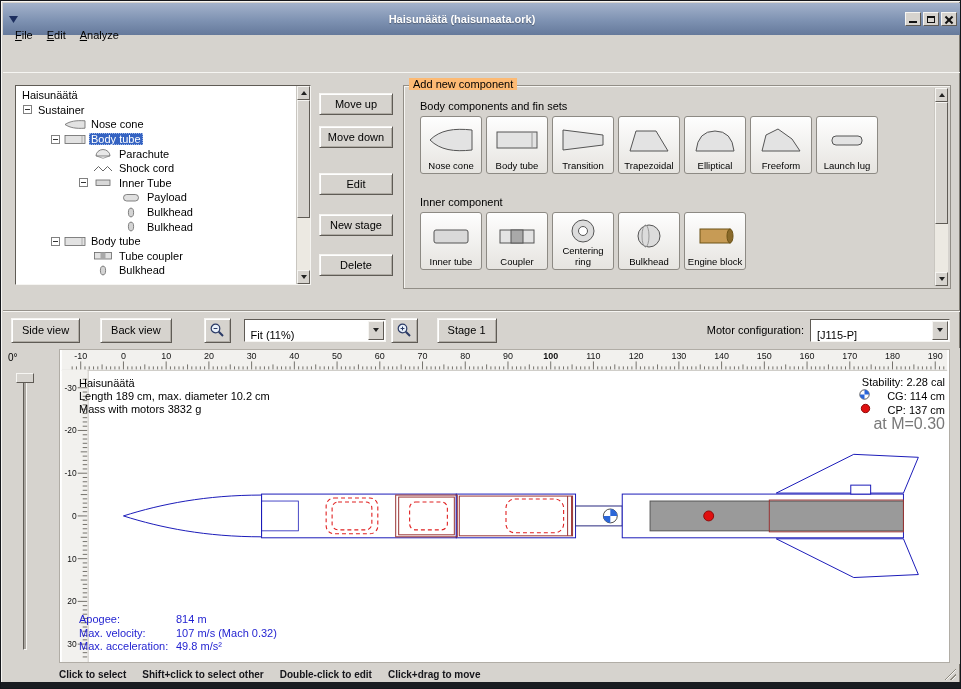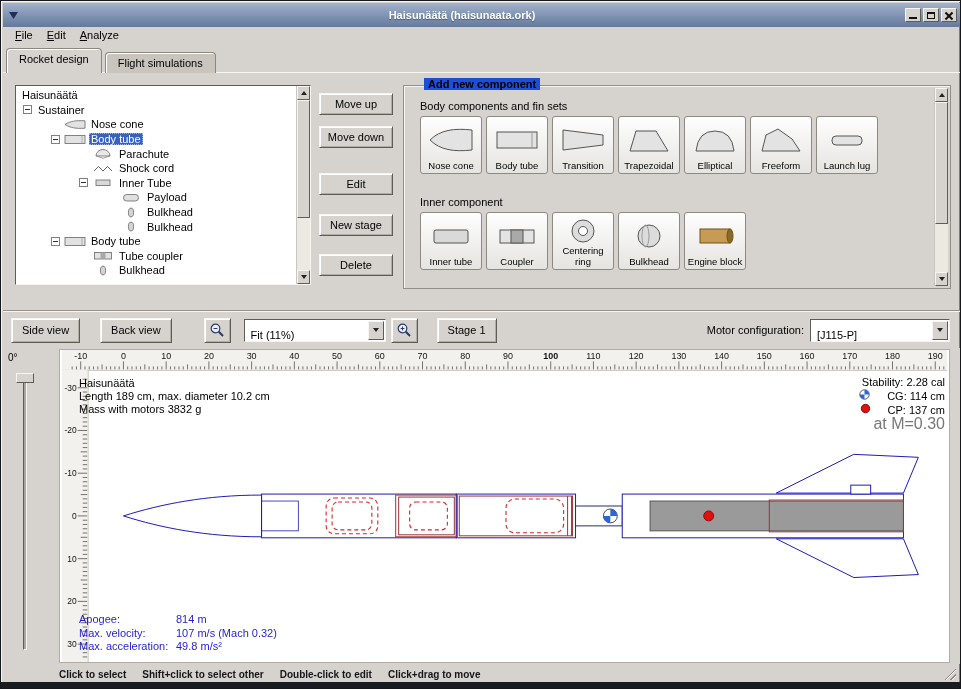--- a/index.html
+++ b/index.html
@@ -1,19 +1,19 @@
 <!DOCTYPE html>
 <html><head>
 <meta charset="utf-8">
 <style>
 *{box-sizing:border-box;margin:0;padding:0}
 body{font-family:"Liberation Sans","DejaVu Sans",sans-serif;font-size:11px;color:#000;background:#8d939c;user-select:none}
 #win{position:relative;width:961px;height:689px;background:#d6d3ce;border:1px solid #14171c;box-shadow:inset 1px 1px 0 #f6f5f2,inset -1px -1px 0 #807c74;overflow:hidden}
 
-.titlebar{position:absolute;left:2px;top:2px;width:957px;height:24px;background:linear-gradient(180deg,#a3b2cb 0%,#7e92b2 55%,#65799b 100%);display:flex;align-items:center;padding:0 3px;color:#fff}
+.titlebar{position:absolute;left:2px;top:2px;width:957px;height:32px;background:linear-gradient(180deg,#a3b2cb 0%,#7e92b2 55%,#65799b 100%);display:flex;align-items:center;padding:0 3px;color:#fff}
 .title-text{flex:1;text-align:center;font-weight:bold;font-size:11px;text-shadow:0 1px 1px rgba(0,0,0,.35)}
 .sysicon{width:15px;height:14px;display:flex;align-items:center;justify-content:center}
 .winbtn{width:16px;height:14px;margin-left:2px;background:#d6d3ce;border:1px solid;border-color:#f6f5f2 #5f5b55 #5f5b55 #f6f5f2;display:inline-flex;align-items:center;justify-content:center;position:relative;cursor:default}
 .glyph-min{position:absolute;left:3px;bottom:2px;width:8px;height:2px;background:#111}
 .glyph-max{width:8px;height:7px;border:1px solid #111;border-top-width:2px}
 .glyph-close{position:relative;width:10px;height:9px}
 .glyph-close::before,.glyph-close::after{content:"";position:absolute;left:4px;top:0;width:2px;height:10px;background:#111}
 .glyph-close::before{transform:rotate(45deg)}.glyph-close::after{transform:rotate(-45deg)}
 
 .menubar{position:absolute;left:2px;top:23px;width:957px;height:21px;display:flex;align-items:center;padding-left:5px}
@@ -40,21 +40,21 @@
 .vscroll{width:14px;background:#ece9e2;border-left:1px solid #c9c6c0;display:flex;flex-direction:column;flex:none}
 .sbtn{flex:none;height:14px;background:#d6d3ce;border:1px solid;border-color:#f6f5f2 #5f5b55 #5f5b55 #f6f5f2;display:flex;align-items:center;justify-content:center}
 .strack{flex:1;position:relative}
 .sthumb{position:absolute;left:0;top:0;width:100%;background:#d6d3ce;border:1px solid;border-color:#f6f5f2 #5f5b55 #5f5b55 #f6f5f2}
 .tri-up{width:0;height:0;border-left:3px solid transparent;border-right:3px solid transparent;border-bottom:4px solid #222}
 .tri-down{width:0;height:0;border-left:3px solid transparent;border-right:3px solid transparent;border-top:4px solid #222}
 
 .abtn{position:absolute;left:318px;width:74px;height:22px;font-size:11px;background:#d6d3ce;border:1px solid;border-color:#f6f5f2 #5f5b55 #5f5b55 #f6f5f2;box-shadow:inset 1px 1px 0 #fff,inset -1px -1px 0 #b0aca5;display:flex;align-items:center;justify-content:center;cursor:default}
 
 .group{position:absolute;left:402px;top:84px;width:548px;height:204px;border:1px solid #928e87;box-shadow:inset 1px 1px 0 #f6f5f2}
-.group-title{position:absolute;left:20px;top:-8px;background:#1d4ed8;padding:0 4px;font-weight:bold}
+.group-title{position:absolute;left:5px;top:-8px;background:#fdba74;padding:0 4px;font-weight:normal}
 .sec-label{position:absolute;left:16px}
 .pal-row{position:absolute;left:16px;display:flex;gap:4px}
 .pal-btn{width:62px;height:58px;display:flex;flex-direction:column;align-items:center;background:linear-gradient(180deg,#fefefe,#e6e4e0);border:1px solid #8d8a84;border-radius:3px;font-size:9.5px;line-height:1.1;padding:2px 1px;text-align:center;cursor:default}
 .pal-ico{flex:1;display:flex;align-items:center;justify-content:center}
 .pal-label{flex:none}
 .pal-scroll{position:absolute;right:2px;top:2px;height:198px}
 
 .divider{position:absolute;left:2px;top:309px;width:957px;height:2px;border-top:1px solid #96928b;border-bottom:1px solid #f6f5f2}
 .vtoolbar{position:absolute;left:2px;top:312px;width:957px;height:34px;display:flex;align-items:center;padding:0 8px}
 .tbtn{height:25px;padding:0 10px;margin-right:20px;background:#d6d3ce;border:1px solid;border-color:#f6f5f2 #5f5b55 #5f5b55 #f6f5f2;box-shadow:inset 1px 1px 0 #fff,inset -1px -1px 0 #b0aca5;display:flex;align-items:center;cursor:default}
@@ -106,24 +106,20 @@
       </span>
   </div>
 
   <div class="menubar">
     <span class="menu-item">File</span>
     <span class="menu-item">Edit</span>
     <span class="menu-item">Analyze</span>
   </div>
 
   <div class="paneline"></div>
-  <div class="tabstrip">
-    <div class="tab active"><span>Rocket design</span></div>
-    <div class="tab inactive"><span>Flight simulations</span></div>
-  </div>
 
   <div class="tree-panel">
     <div class="tree-view">
       <div class="trow lv0">
           <span class="tlabel">Haisunäätä</span>
         </div>
       <div class="trow lv1">
           <span class="texp"></span>
           <span class="tlabel">Sustainer</span>
         </div>

